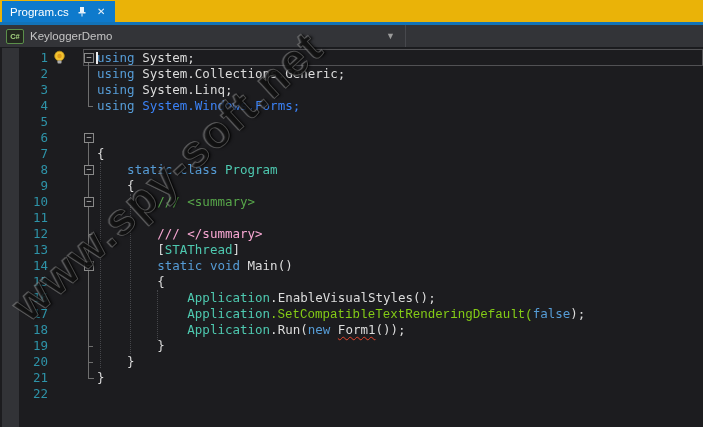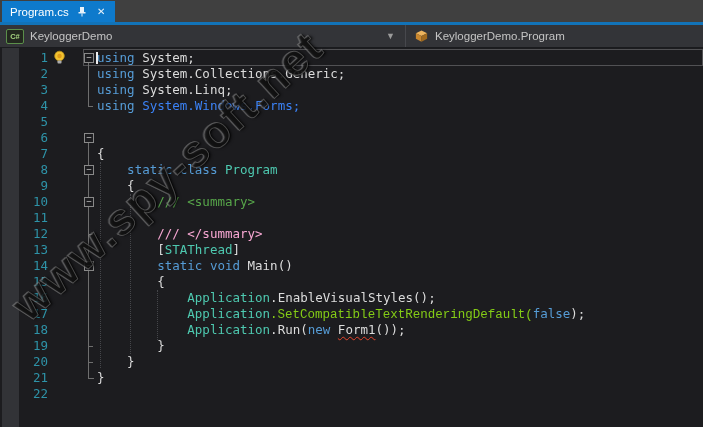--- a/index.html
+++ b/index.html
@@ -2,21 +2,21 @@
 <html><head>
 <meta charset="utf-8">
 <style>
   html,body{margin:0;padding:0;background:#111;}
   .window{
     position:relative;width:703px;height:427px;overflow:hidden;
     background:#1C1C1F;font-family:"Liberation Sans",sans-serif;
     -webkit-user-select:none;user-select:none;
   }
   
-  .tabstrip{position:absolute;left:0;top:0;width:703px;height:22px;background:#404040;}
+  .tabstrip{position:absolute;left:0;top:0;width:703px;height:22px;background:#eab308;}
   .tab{
     position:absolute;left:2px;top:1px;height:21px;background:#0E7ACC;
     display:flex;align-items:center;gap:8px;padding:0 8px;color:#FFF;
   }
   .tab-title{font-size:11.5px;color:#FFFFFF;}
   .tab-icon{display:flex;align-items:center;justify-content:center;width:11px;height:11px;cursor:pointer;}
   .tab-close{font-size:10px;color:#E8F2FA;line-height:10px;}
   .active-border{position:absolute;left:0;top:22px;width:703px;height:3px;background:#1273B8;}
   
   .navbar{
@@ -87,30 +87,20 @@
   </div>
   <div class="active-border"></div>
 
   <div class="navbar">
     <div class="nav-left">
       <span class="csharp-badge">C#</span>
       <span class="nav-label">KeyloggerDemo</span>
       <span class="spacer"></span>
       <span class="dd-arrow">▼</span>
     </div>
-    <div class="nav-right">
-      <span style="display:flex;align-items:center;">
-        <svg width="15" height="15" viewBox="0 0 16 16">
-          <polygon points="8,1.5 14,4.5 8,7.5 2,4.5" fill="#EDB45E"></polygon>
-          <polygon points="2,4.5 8,7.5 8,13.5 2,10.5" fill="#C9872F"></polygon>
-          <polygon points="8,7.5 14,4.5 14,10.5 8,13.5" fill="#A16A1F"></polygon>
-        </svg>
-      </span>
-      <span class="nav-label">KeyloggerDemo.Program</span>
-    </div>
   </div>
 
   <div class="editor">
     <div class="indicator-margin"></div>
 
     <div class="current-line"></div>
     <div class="caret"></div>
 
     <div class="oline" style="top:14px;height:44px;"></div>
     <div class="otick" style="top:58px;width:5px;"></div>

